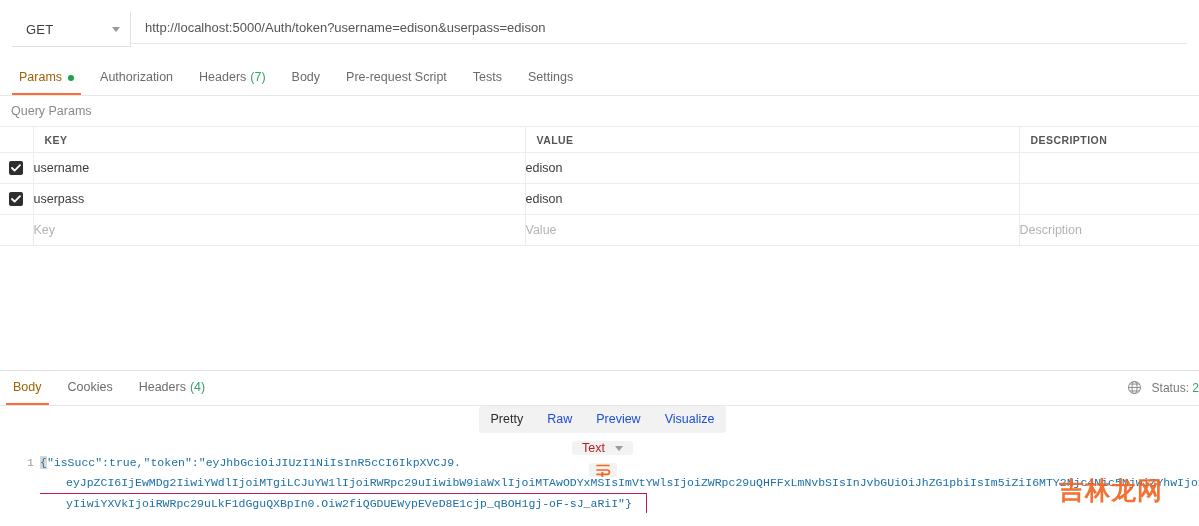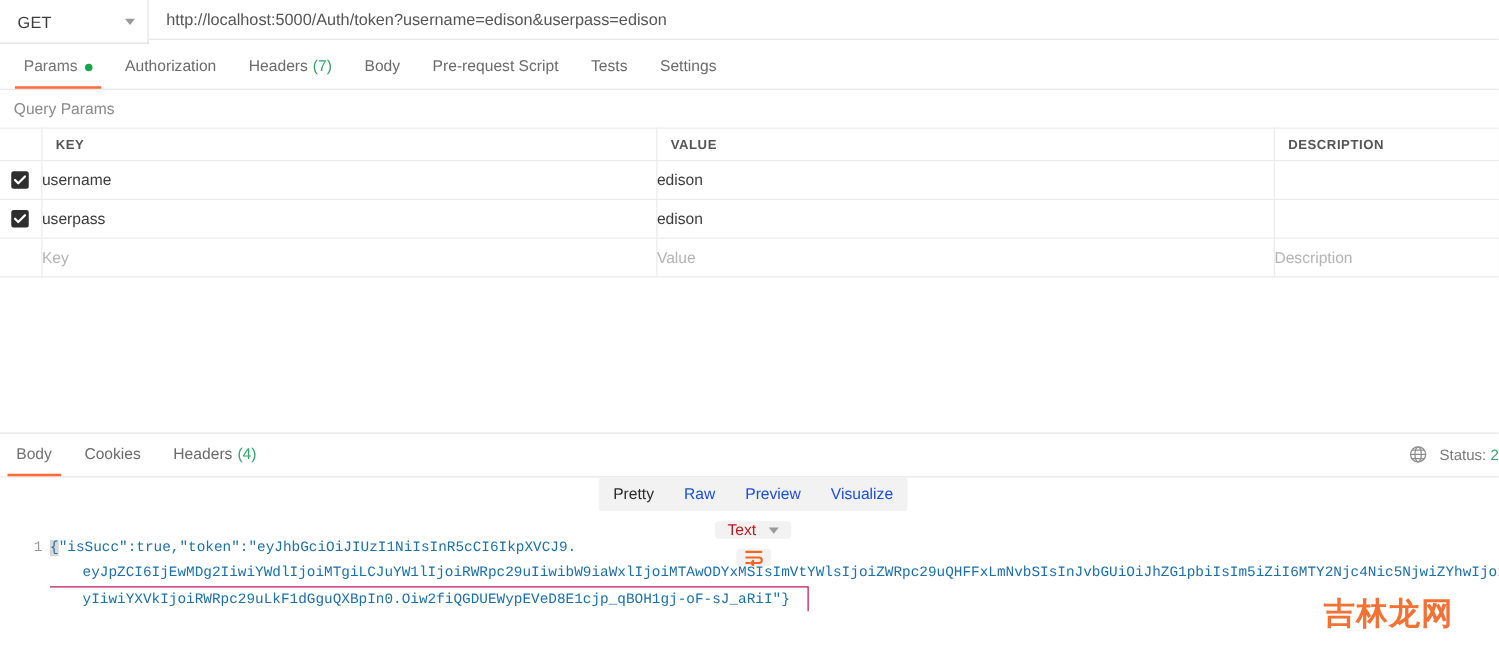--- a/index.html
+++ b/index.html
@@ -16,21 +16,21 @@
     color: #2e2e2e;
     position: relative;
   }
 
   
   .urlbar {
     display: flex;
     align-items: stretch;
     height: 36px;
     padding: 0;
-    margin: 0;
+    margin: 12px;
   }
   .method-select {
     width: 119px;
     height: 35px;
     border: 1px solid #e0e0e0;
     border-top: none;
     border-left: none;
     background: #fff;
     display: flex;
     align-items: center;
@@ -81,21 +81,21 @@
     height: 35px;
     line-height: 35px;
     padding: 0 13px;
     font-size: 12.5px;
     color: #6b6b6b;
     cursor: pointer;
     white-space: nowrap;
     display: flex;
     align-items: center;
   }
-  .tab.active { color: #737373; }
+  .tab.active { color: #a16207; }
   .tab.active::after {
     content: "";
     position: absolute;
     left: 6px; right: 6px; bottom: 0;
     height: 2px;
     background: #ff6c37;
   }
   .tab .count {
     color: #35a36a;
     margin-left: 4px;

